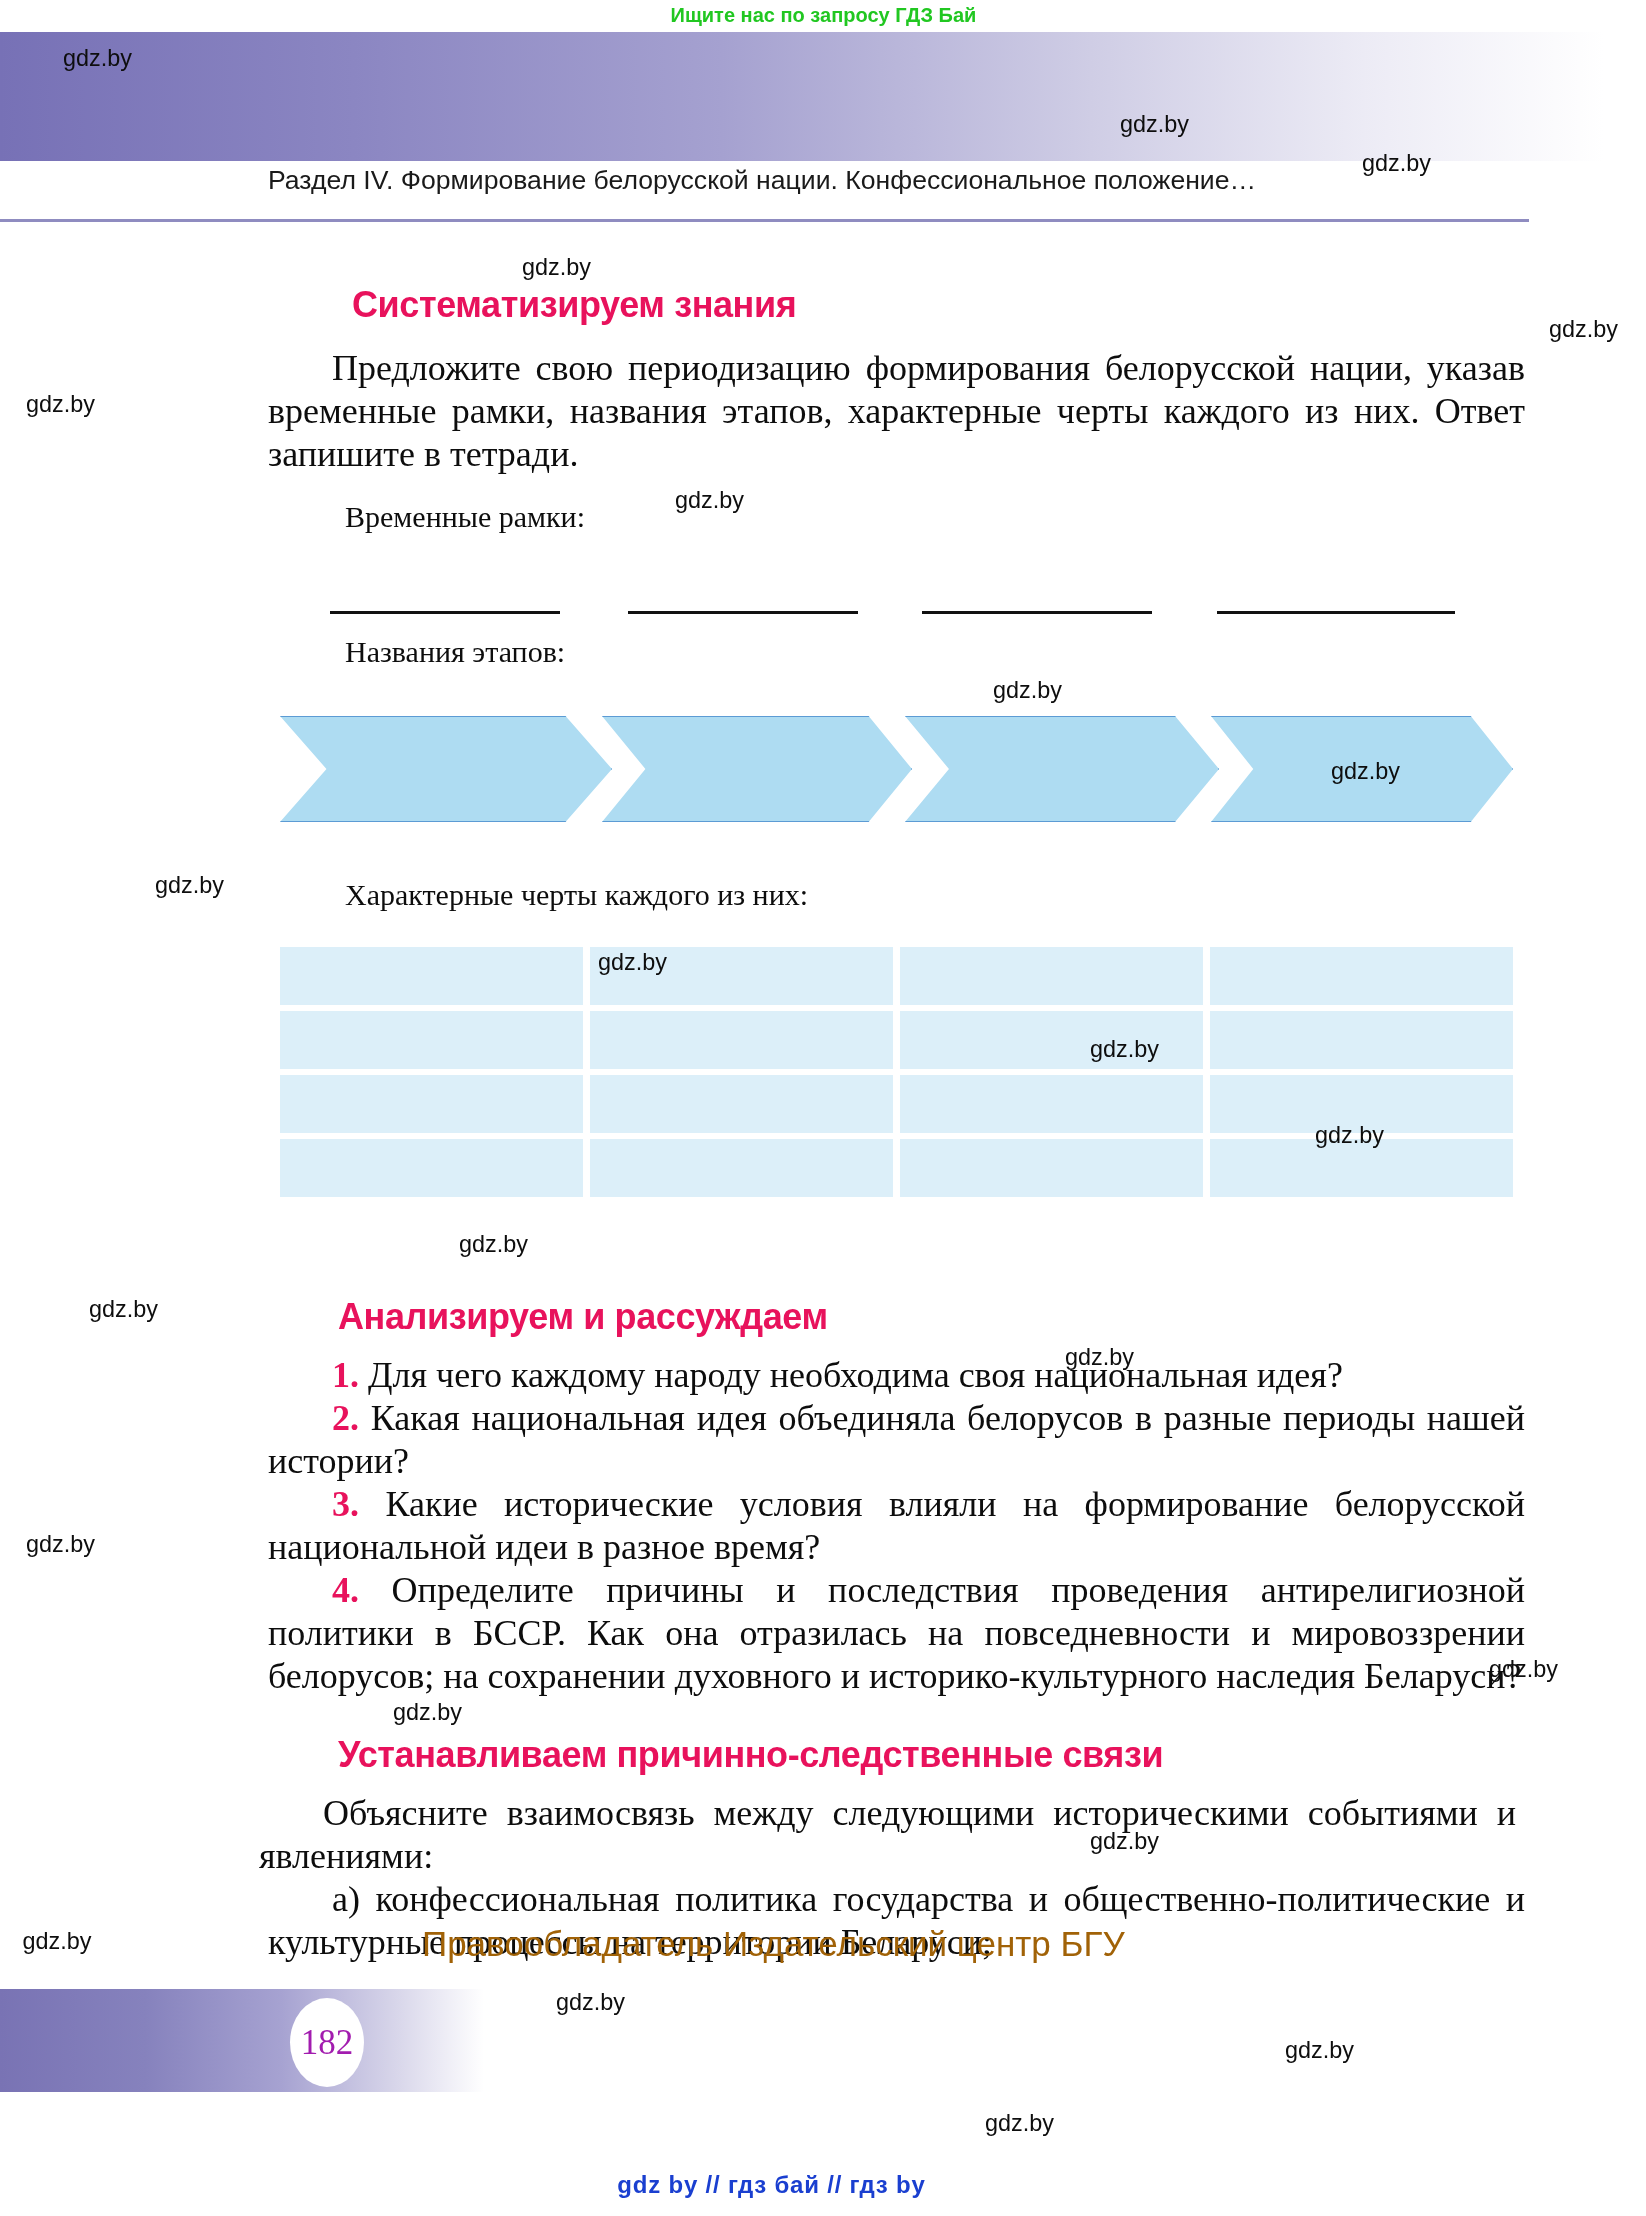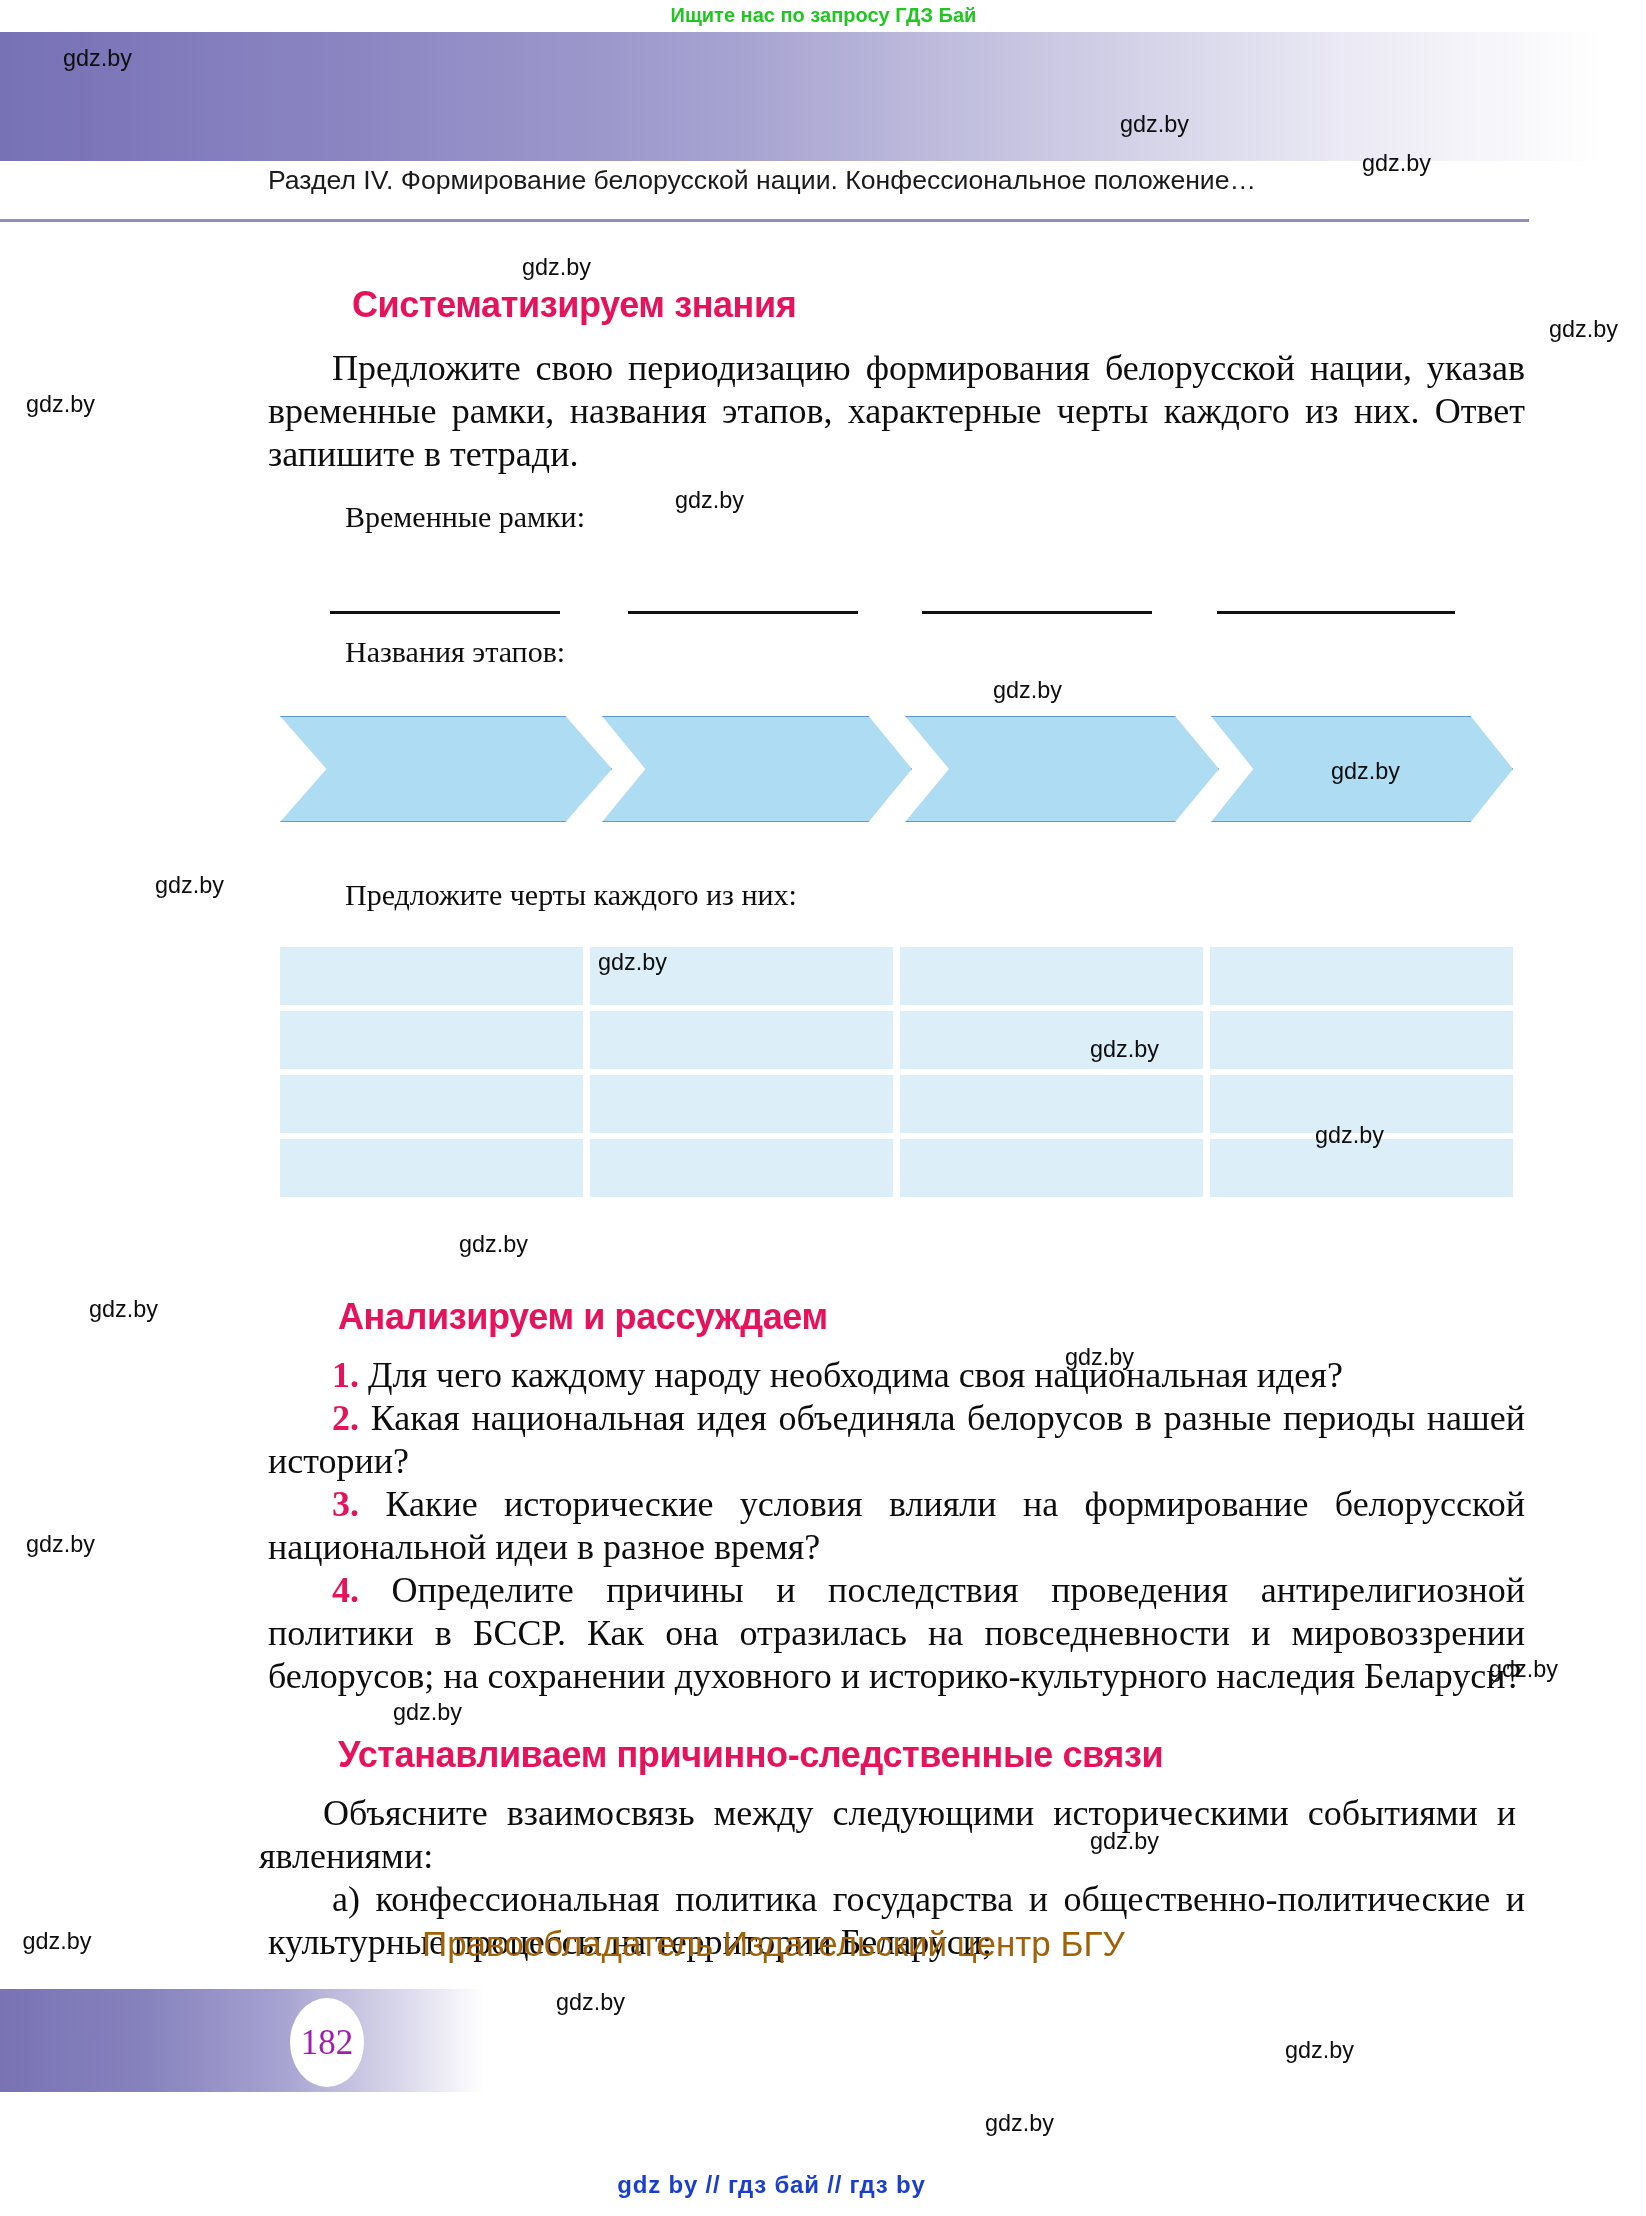--- a/index.html
+++ b/index.html
@@ -223,21 +223,21 @@
 
 <div class="label-line" style="left:345px; top:635px;">Названия этапов:</div>
 
 <div class="chevron-row">
   <div class="chev" style="left:0px;    width:332px;"></div>
   <div class="chev" style="left:322px;  width:310px;"></div>
   <div class="chev" style="left:625px;  width:314px;"></div>
   <div class="chev" style="left:931px; width:302px;"></div>
 </div>
 
-<div class="label-line" style="left:345px; top:878px;">Предложите черты каждого из них:</div>
+<div class="label-line" style="left:345px; top:878px;">Характерные черты каждого из них:</div>
 
 <div class="grid">
   <div class="grid-cell"></div>
   <div class="grid-cell"></div>
   <div class="grid-cell"></div>
   <div class="grid-cell"></div>
   <div class="grid-cell"></div>
   <div class="grid-cell"></div>
   <div class="grid-cell"></div>
   <div class="grid-cell"></div>

